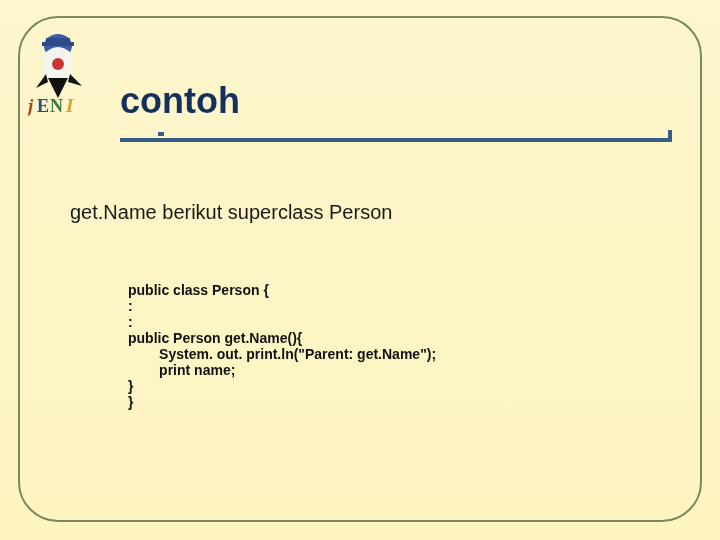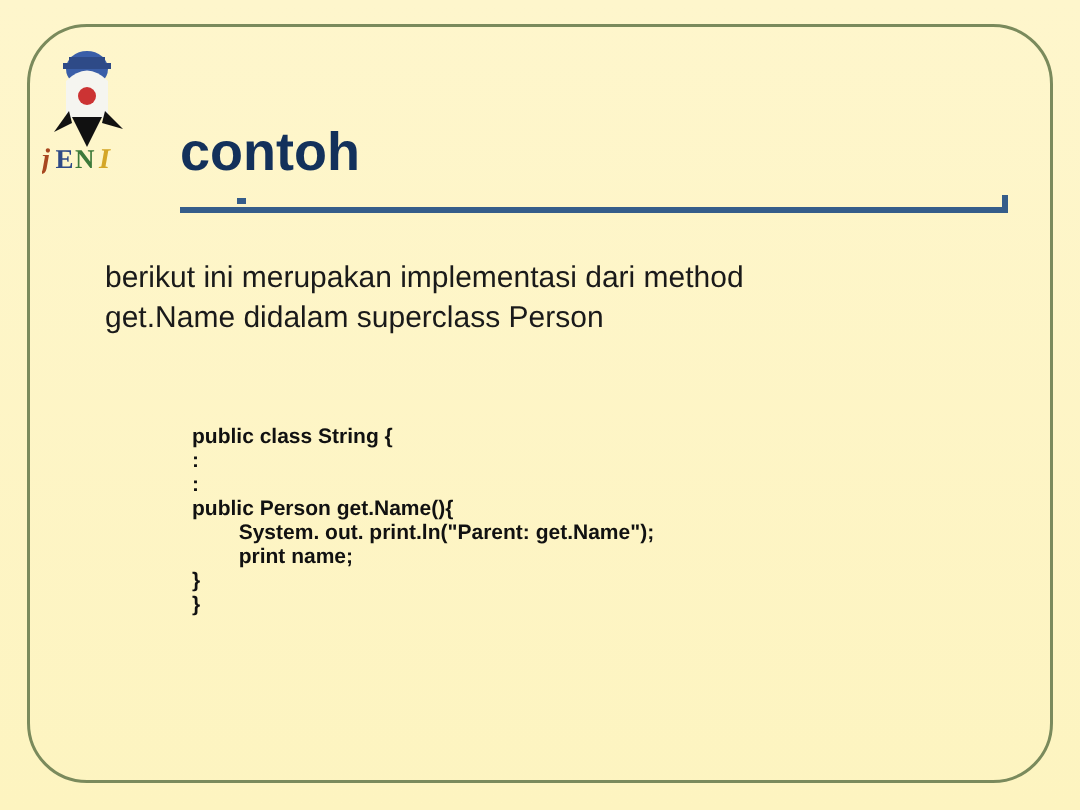--- a/index.html
+++ b/index.html
@@ -111,26 +111,26 @@
 </div>
 
 <div class="title">contoh</div>
 
 <div class="underline-wrap">
   <div class="underline-dot"></div>
   <div class="underline"></div>
 </div>
 
 <div class="desc">
-  <span>berikut ini merupakan implementasi dari method</span><br>
-  <span>get.Name didalam superclass Person</span>
+  <br>
+  <span>get.Name berikut superclass Person</span>
 </div>
 
 <div class="code">
-<span>public class String {</span>
+<span>public class Person {</span>
 <span>:</span>
 <span>:</span>
 <span>public Person get.Name(){</span>
 <span>        System. out. print.ln("Parent: get.Name");</span>
 <span>        print name;</span>
 <span>}</span>
 <span>}</span>
 </div>
 
 </body></html>

